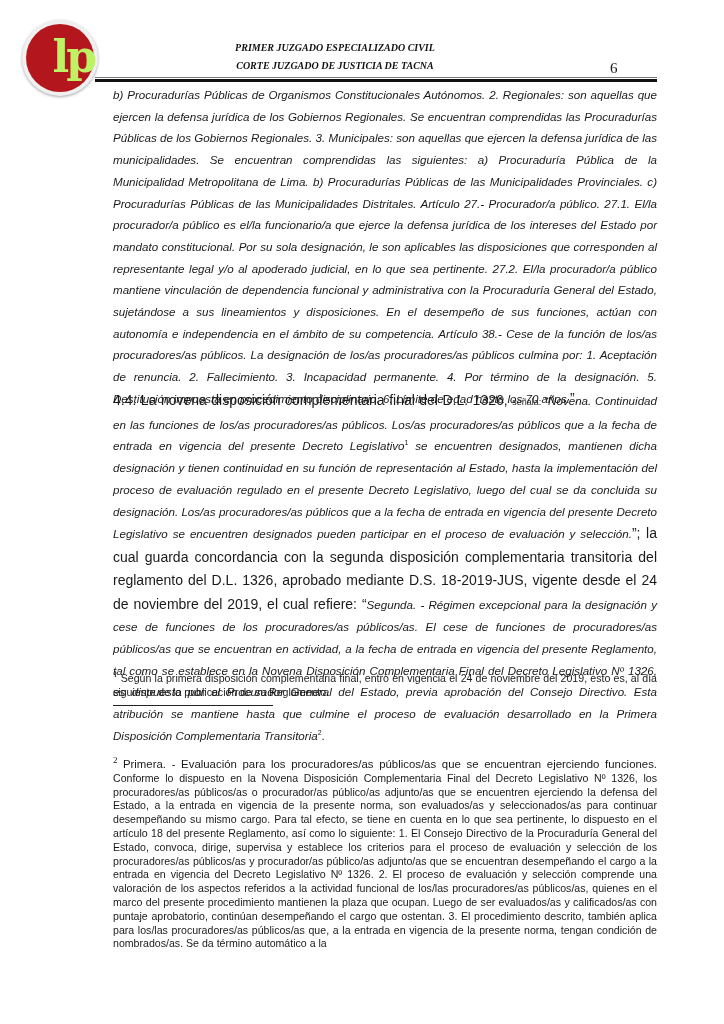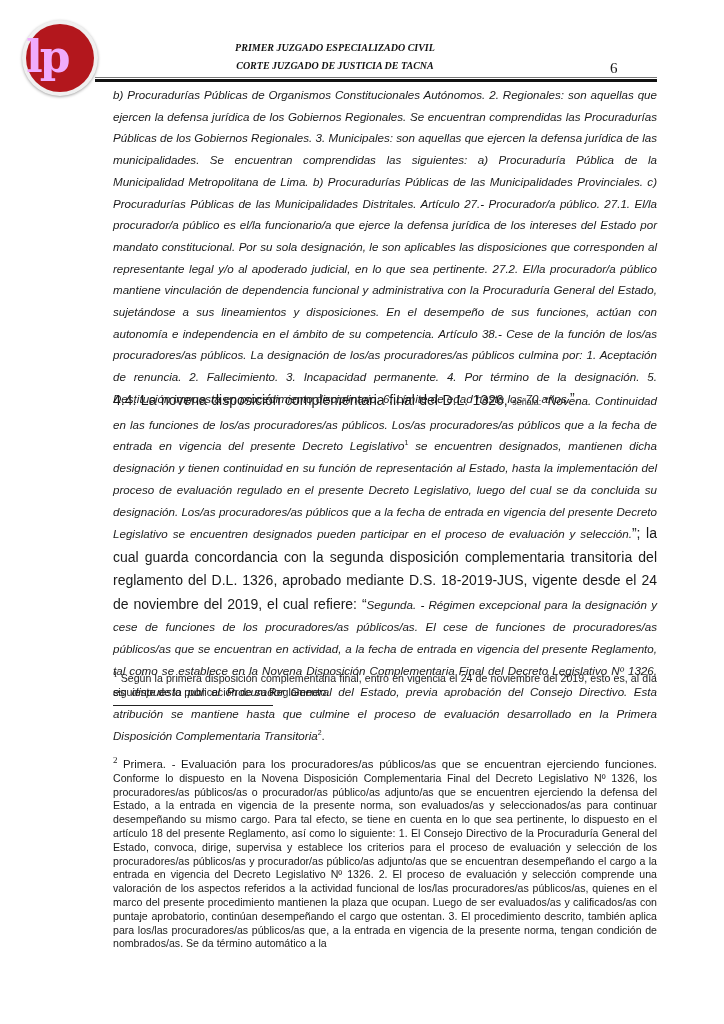--- a/index.html
+++ b/index.html
@@ -1,21 +1,21 @@
 <!DOCTYPE html>
 <html><head>
 <meta charset="utf-8">
 <style>
   html, body { margin:0; padding:0; background:#ffffff; }
   body { width:724px; height:1024px; position:relative; overflow:hidden; color:#1a1a1a; }
   .logo { position:absolute; left:22px; top:20px; width:76px; height:76px; border-radius:50%;
           background:#f0f0f0; box-shadow:0 1px 3px rgba(0,0,0,0.35); }
   .logo-inner { position:absolute; left:4px; top:4px; width:68px; height:68px; border-radius:50%;
-          background:#b3171d; color:#f0abfc; font-family:"DejaVu Serif", serif; font-weight:bold;
-          font-size:44px; line-height:66px; text-align:left; letter-spacing:-3px; }
+          background:#b3171d; color:#bef264; font-family:"DejaVu Serif", serif; font-weight:bold;
+          font-size:44px; line-height:66px; text-align:right; letter-spacing:-3px; }
   .hdr { position:absolute; left:100px; width:470px; text-align:center;
          font-family:"Liberation Serif", serif; font-style:italic; font-weight:bold; font-size:10px; color:#111; }
   .hdr1 { top:42px; } .hdr2 { top:60px; }
   .pagenum { position:absolute; left:610px; top:60px; font-family:"Liberation Serif", serif; font-size:15px; }
   .rule-thin { position:absolute; left:95px; width:562px; top:77px; height:1px; background:#777; }
   .rule-thick { position:absolute; left:95px; width:562px; top:79px; height:3px; background:#111; }
   .body { position:absolute; left:113px; width:544px; font-family:"Liberation Sans", sans-serif;
           font-size:11.6px; line-height:21.7px; text-align:justify; }
   .p1 { top:84px; font-style:italic; }
   .p2 { top:390px; }

